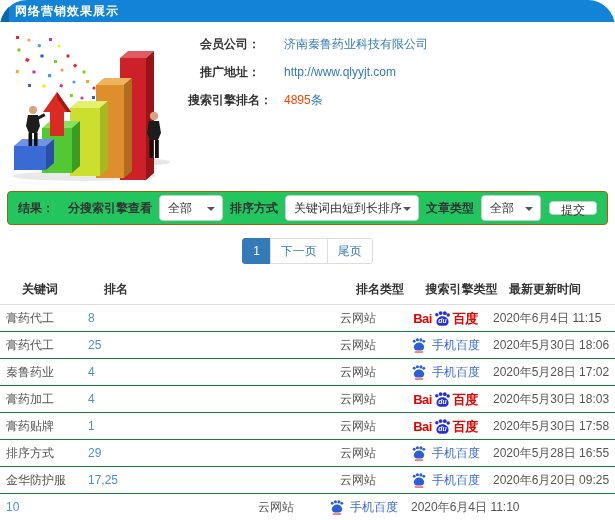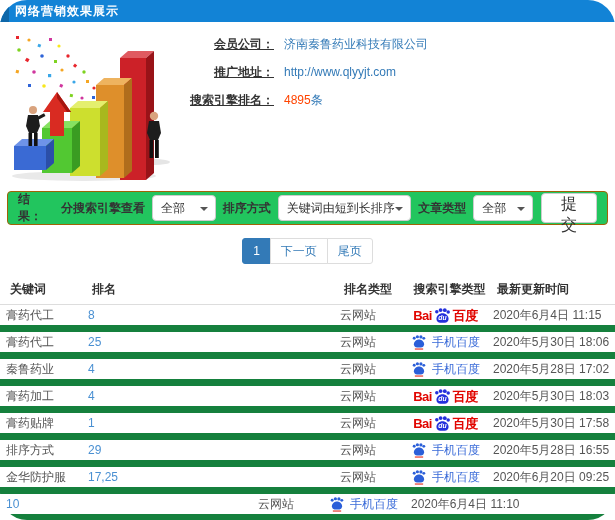--- a/index.html
+++ b/index.html
@@ -10,56 +10,56 @@
   
   .titlebar { height:22px; background:#1283d6; display:flex; align-items:center; }
   .titlebar-accent { width:9px; height:22px; background:#0d67a9; }
   .titlebar-text { color:#fff; font-size:12px; font-weight:bold; margin-left:6px; letter-spacing:1px; }
 
   
   .top { display:flex; height:162px; padding-top:8px; }
   .clipart { width:186px; padding-left:4px; }
   .info { padding-top:6px; }
   .info-row { display:flex; margin-bottom:11px; font-size:12px; line-height:17px; }
-  .ilabel { width:88px; text-align:right; font-weight:bold; color:#333; white-space:nowrap;text-decoration:underline; }
+  .ilabel { width:88px; text-align:center; font-weight:bold; color:#333; white-space:nowrap; }
   .ival { margin-left:10px; color:#333; }
   .link { color:#337ab7; text-decoration:none; cursor:pointer; }
   .num-red { color:#ff4400; }
 
   
   .filterbar { margin:7px 7px 0 7px; height:34px; background:#22c55e; border:1px solid #a16207;
                border-radius:4px; display:flex; align-items:center; padding:0 10px; font-size:12px; }
   .result-label { font-weight:bold; color:#333; }
   .filter-controls { margin-left:auto; display:flex; align-items:center; }
   .flabel { font-weight:bold; color:#333; margin:0 7px; white-space:nowrap; }
   .select { position:relative; background:#fff; border:1px solid #ccc; border-radius:4px; height:26px;
             line-height:24px; padding:0 4px 0 8px; color:#333; cursor:pointer; white-space:nowrap; }
   .select .caret { position:absolute; right:7px; top:11px; width:0; height:0;
                    border-left:4px solid transparent; border-right:4px solid transparent; border-top:4px solid #555; }
   .sel-engine { width:64px; }
   .sel-sort { width:134px; }
   .sel-article { width:60px; }
-  .submit-btn { margin-left:8px; height:30px; padding:0 11px; background:#fff; border:1px solid #ccc;
-                border-radius:4px; font-size:16px; color:#333; cursor:pointer;
+  .submit-btn { margin-left:8px; height:14px; padding:0 11px; background:#fff; border:1px solid #ccc;
+                border-radius:4px; font-size:12px; color:#333; cursor:pointer;
                 font-family:"Liberation Sans","DejaVu Sans",sans-serif; }
 
   
   .pagerwrap { margin-top:13px; height:26px; display:flex; justify-content:center; }
   .pager { display:flex; }
   .page-btn { height:26px; line-height:24px; font-size:12px; padding:0 10px; border:1px solid #ddd;
               background:#fff; color:#337ab7; cursor:pointer; margin-left:-1px; }
   .page-btn.active { background:#337ab7; border-color:#337ab7; color:#fff; min-width:27px; text-align:center; }
   .page-btn.first { border-radius:3px 0 0 3px; margin-left:0; }
   .page-btn.lastb { border-radius:0 3px 3px 0; }
 
   
   .table { margin-top:11px; }
   .thead { display:flex; align-items:center; height:30px; border-bottom:1px solid #ddd;
-           font-size:12px; font-weight:bold; color:#333; padding-left:10px; }
-  .trow { display:flex; align-items:center; height:27px; border-bottom:7px solid #15803d;
+           font-size:12px; font-weight:bold; color:#333; padding-left:22px; }
+  .trow { display:flex; align-items:center; height:27px; border-bottom:1px solid #15803d;
           font-size:12px; color:#555; padding-left:6px; }
   .c1 { width:82px; } .c2 { width:252px; } .c3 { width:58px; }
   .c4 { width:95px; display:flex; justify-content:center; align-items:center; }
   .c5 { flex:1; }
   .rank-link { color:#4a90d2; text-decoration:none; cursor:pointer; }
   .bd-logo { display:inline-flex; align-items:center; line-height:1; }
   .bd-bai,.bd-cn { color:#e10601; font-weight:bold; font-size:13px; letter-spacing:-0.5px; }
   .bd-paw { margin:0 1px; }
   .mbd-text { color:#3a6bd8; margin-left:5px; }
 </style>

